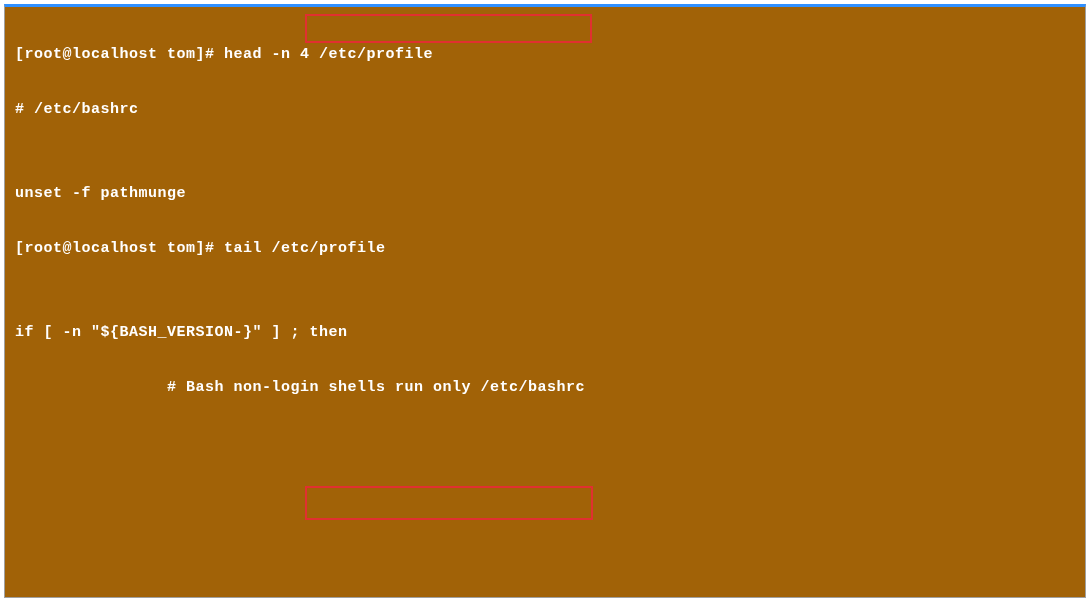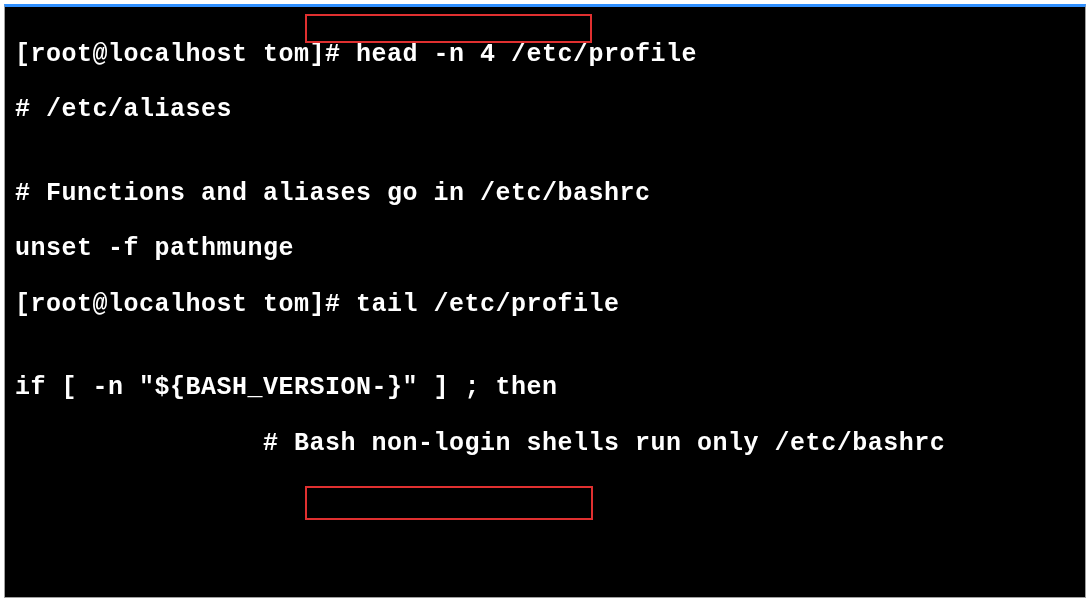--- a/index.html
+++ b/index.html
@@ -4,24 +4,24 @@
   <style>
     * { margin: 0; padding: 0; box-sizing: border-box; }
     body {
       background: #fff;
       padding: 4px;
       width: 1090px;
       height: 602px;
       overflow: hidden;
     }
     .terminal {
-      background: #000000;
+      background: #a16207;
       color: #fff;
       font-family: "Courier New", Consolas, monospace;
-      font-size: 25px;
+      font-size: 15px;
       line-height: 27.8px;
       font-weight: bold;
       padding: 6px 10px;
       width: 100%;
       height: 100%;
       border: 1px solid #a0a0a0;
       border-top: 3px solid #3090ff;
       position: relative;
       white-space: pre;
       letter-spacing: 0.5px;
@@ -44,23 +44,22 @@
       left: 300px;
       width: 288px;
       height: 34px;
     }
   </style>
 </head>
 <body>
 
 <div class="terminal">
 <div class="line"><span>[root@localhost tom]# </span><span>head -n 4 /etc/profile</span></div>
-<div class="line"># /etc/aliases</div>
+<div class="line"># /etc/bashrc</div>
 <div class="line"></div>
-<div class="line"># Functions and aliases go in /etc/bashrc</div>
 <div class="line">unset -f pathmunge</div>
 <div class="line"><span>[root@localhost tom]# </span><span>tail /etc/profile</span></div>
 <div class="line"></div>
 <div class="line">if [ -n "${BASH_VERSION-}" ] ; then</div>
 <div class="line">                # Bash non-login shells run only /etc/bashrc</div>
 
 
 
 
 

